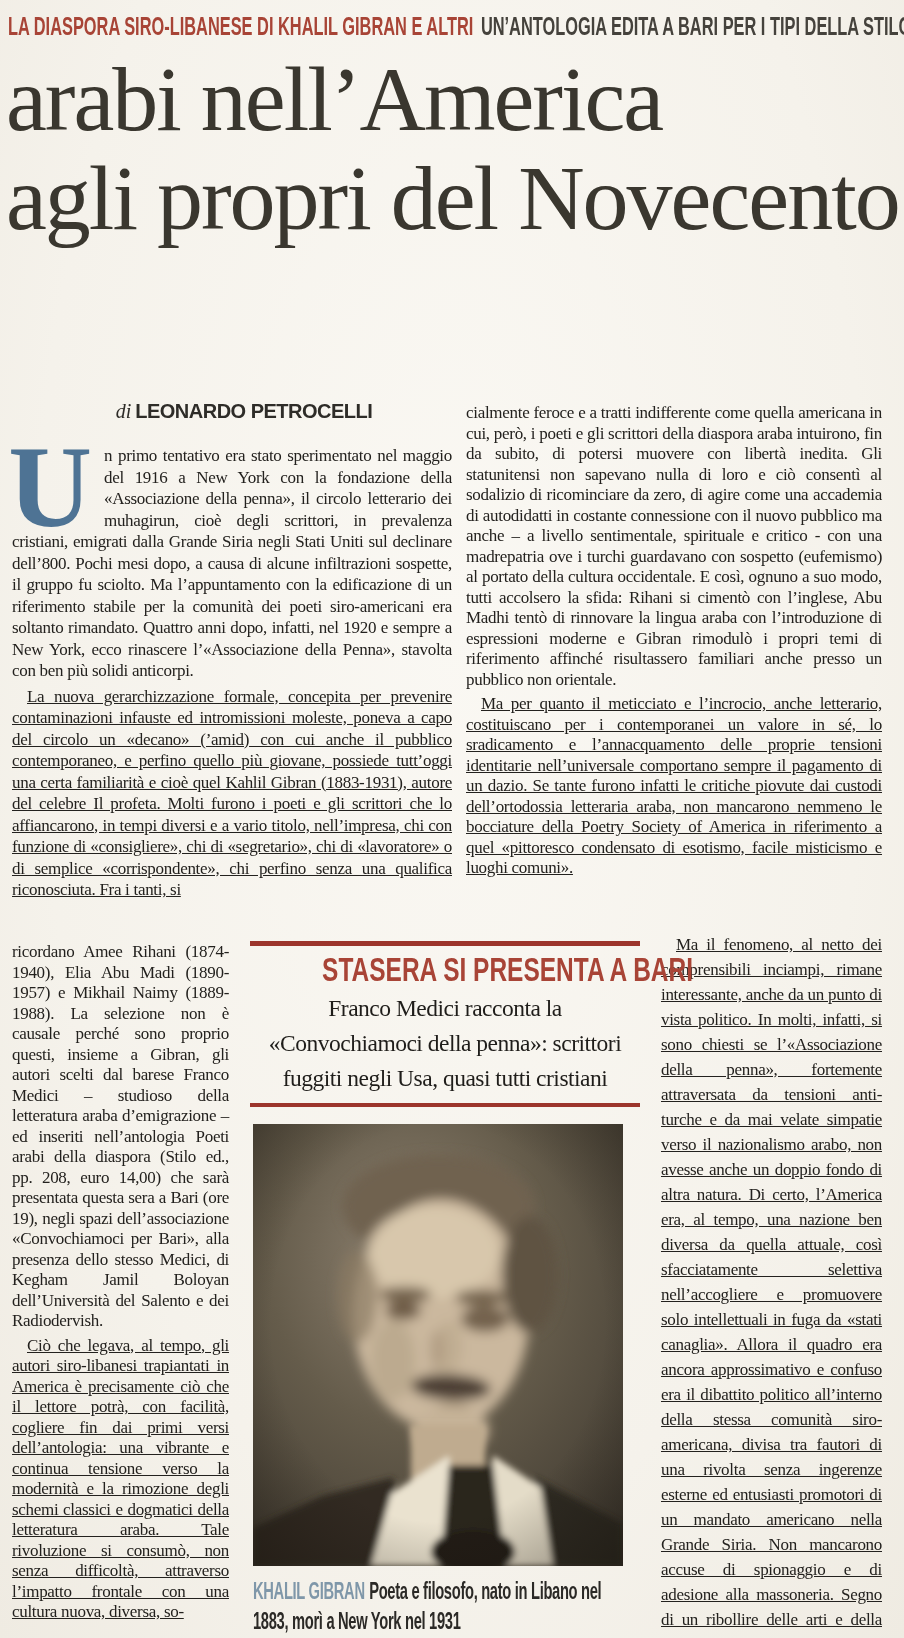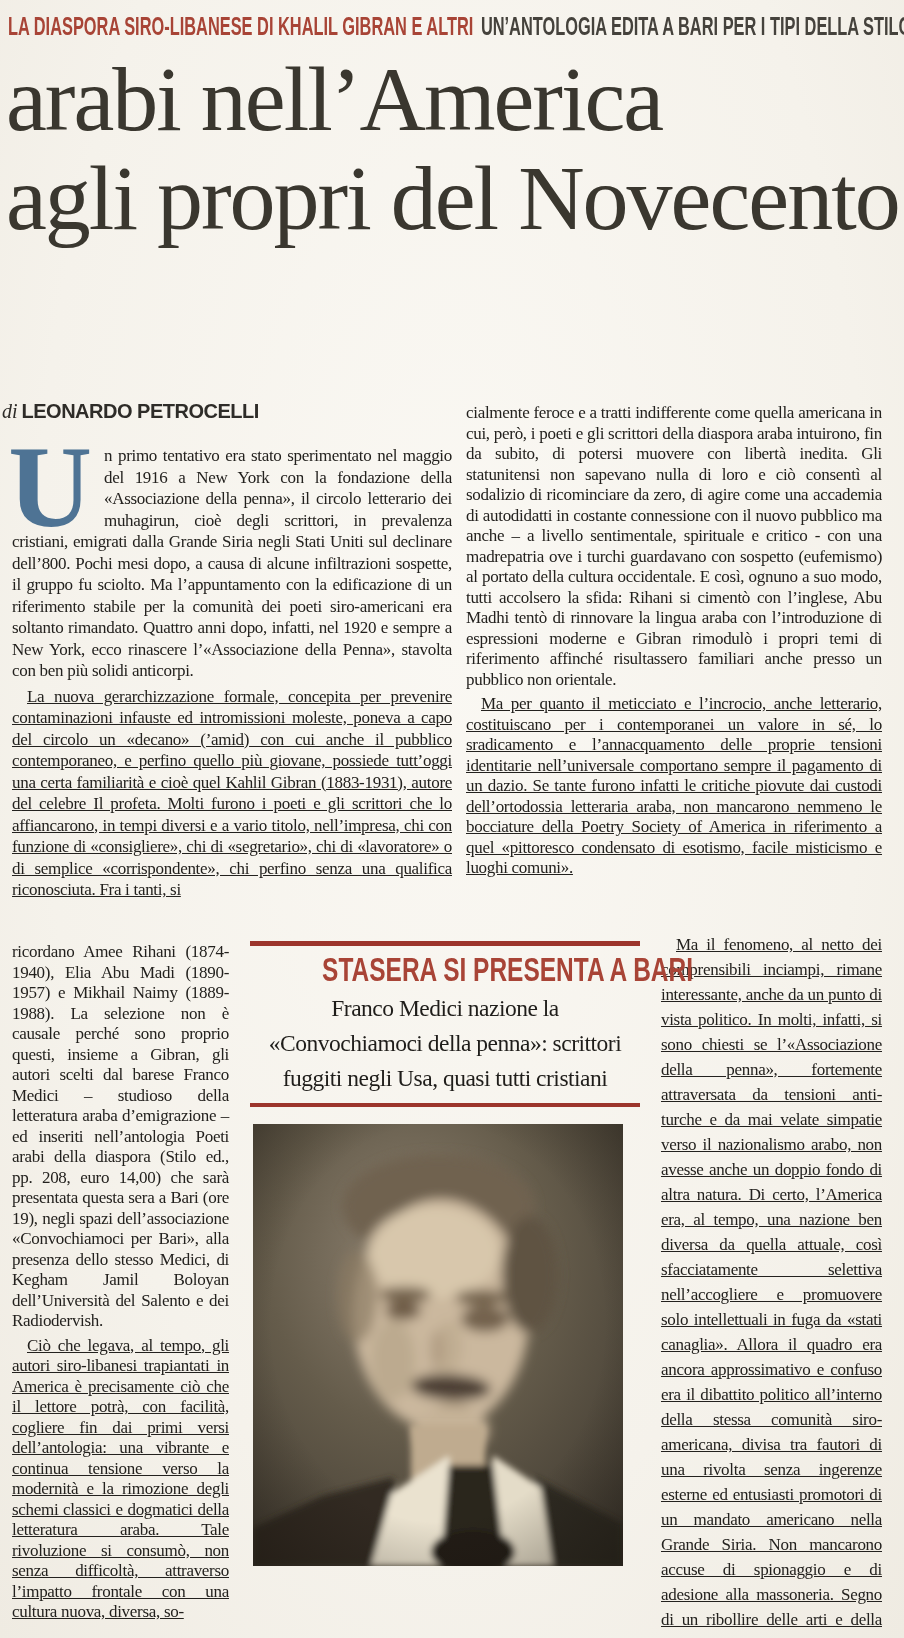--- a/index.html
+++ b/index.html
@@ -12,21 +12,21 @@
   .kicker{position:absolute;left:8px;top:11px;white-space:nowrap;
     transform:scaleX(0.63);transform-origin:left top;
     font-family:"Liberation Sans",sans-serif;font-weight:bold;font-size:26px;}
   .kicker-red{color:var(--accent-red,#a84436);}
   .kicker-dark{color:#45423c;margin-left:12px;}
   
   .headline{position:absolute;left:6px;top:50px;width:896px;
     font-size:92px;line-height:99px;letter-spacing:-2px;color:#3a372f;font-weight:normal;margin:0;}
   .headline .hl{white-space:nowrap;}
   
-  .byline{position:absolute;left:2px;top:400px;width:456px;}
+  .byline{position:absolute;left:16px;top:400px;width:456px;text-align:center;}
   .byline-prefix{font-style:italic;font-size:20px;color:#2e2c28;}
   .byline-author{font-family:"Liberation Sans",sans-serif;font-weight:bold;font-size:20px;
     letter-spacing:-0.5px;color:#2e2c28;}
   
   .body-col{position:absolute;text-align:justify;letter-spacing:-0.3px;color:#23211e;}
   .body-col p{margin:4px;}
   .body-col p.indent{text-indent:15px;text-decoration:underline;}
   .colA{left:8px;top:441px;width:448px;font-size:17px;line-height:21.5px;}
   .colB{left:8px;top:938px;width:225px;font-size:17px;line-height:20.5px;}
   .colC{left:462px;top:399px;width:424px;font-size:17px;line-height:20.5px;}
@@ -92,21 +92,21 @@
 
   <div class="body-col colD">
     <p class="indent">Ma il fenomeno, al netto dei comprensibili inciampi, rimane interessante, anche da un punto di vista politico. In molti, infatti, si sono chiesti se l’«Associazione della penna», fortemente attraversata da tensioni anti-turche e da mai velate simpatie verso il nazionalismo arabo, non avesse anche un doppio fondo di altra natura. Di certo, l’America era, al tempo, una nazione ben diversa da quella attuale, così sfacciatamente selettiva nell’accogliere e promuovere solo intellettuali in fuga da «stati canaglia». Allora il quadro era ancora approssimativo e confuso era il dibattito politico all’interno della stessa comunità siro-americana, divisa tra fautori di una rivolta senza ingerenze esterne ed entusiasti promotori di un mandato americano nella Grande Siria. Non mancarono accuse di spionaggio e di adesione alla massoneria. Segno di un ribollire delle arti e della storia su cui oggi l’antologia curata da Medici getta nuova e vivida luce.</p>
   </div>
 
   <div class="inset-rule top"></div>
   <div class="inset-title">
     <span>STASERA SI PRESENTA A BARI</span>
   </div>
   <div class="inset-body">
-    <div>Franco Medici nazione la</div>
+    <div>Franco Medici racconta la</div>
     <div>«Convochiamoci della penna»: scrittori</div>
     <div>fuggiti negli Usa, quasi tutti cristiani</div>
   </div>
   <div class="inset-rule bottom"></div>
 
   <div class="photo">
     <svg viewBox="0 0 370 440" preserveAspectRatio="none">
       <defs>
         <radialGradient id="pbg" cx="42%" cy="30%" r="85%">
           <stop offset="0" stop-color="#8d8170"></stop>
@@ -148,14 +148,19 @@
         <polygon points="228,440 282,352 370,398 370,440" fill="#2f2921"></polygon>
         <polygon points="138,368 196,330 208,440 118,440" fill="#eae2cf"></polygon>
         <polygon points="240,330 288,362 300,440 230,440" fill="#e4dcc8"></polygon>
         <polygon points="196,340 240,340 252,440 188,440" fill="#2a251e"></polygon>
         <ellipse cx="220" cy="426" rx="42" ry="22" fill="#231e18"></ellipse>
       </g>
       <rect x="0" y="0" width="370" height="440" fill="url(#vig)"></rect>
     </svg>
   </div>
 
+  <div class="caption">
+    <div class="caption-inner">
+      <span class="caption-name">KHALIL GIBRAN</span><span class="caption-text">Poeta e filosofo, nato in Libano nel 1883, morì a New York nel 1931</span>
+    </div>
+  </div>
 
 </div>
 
 </body></html>

